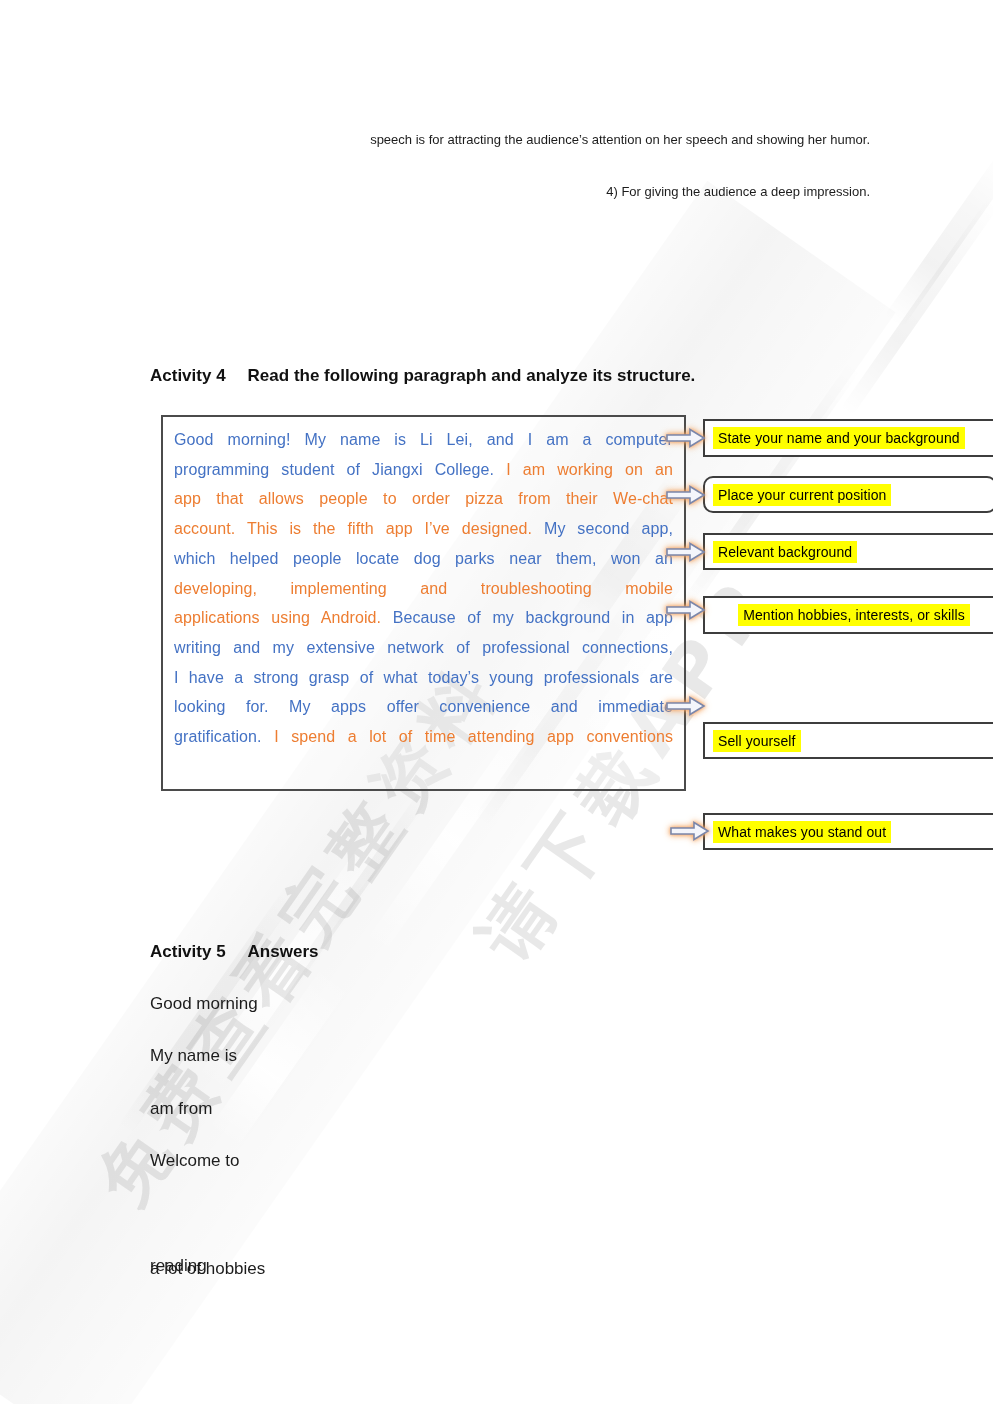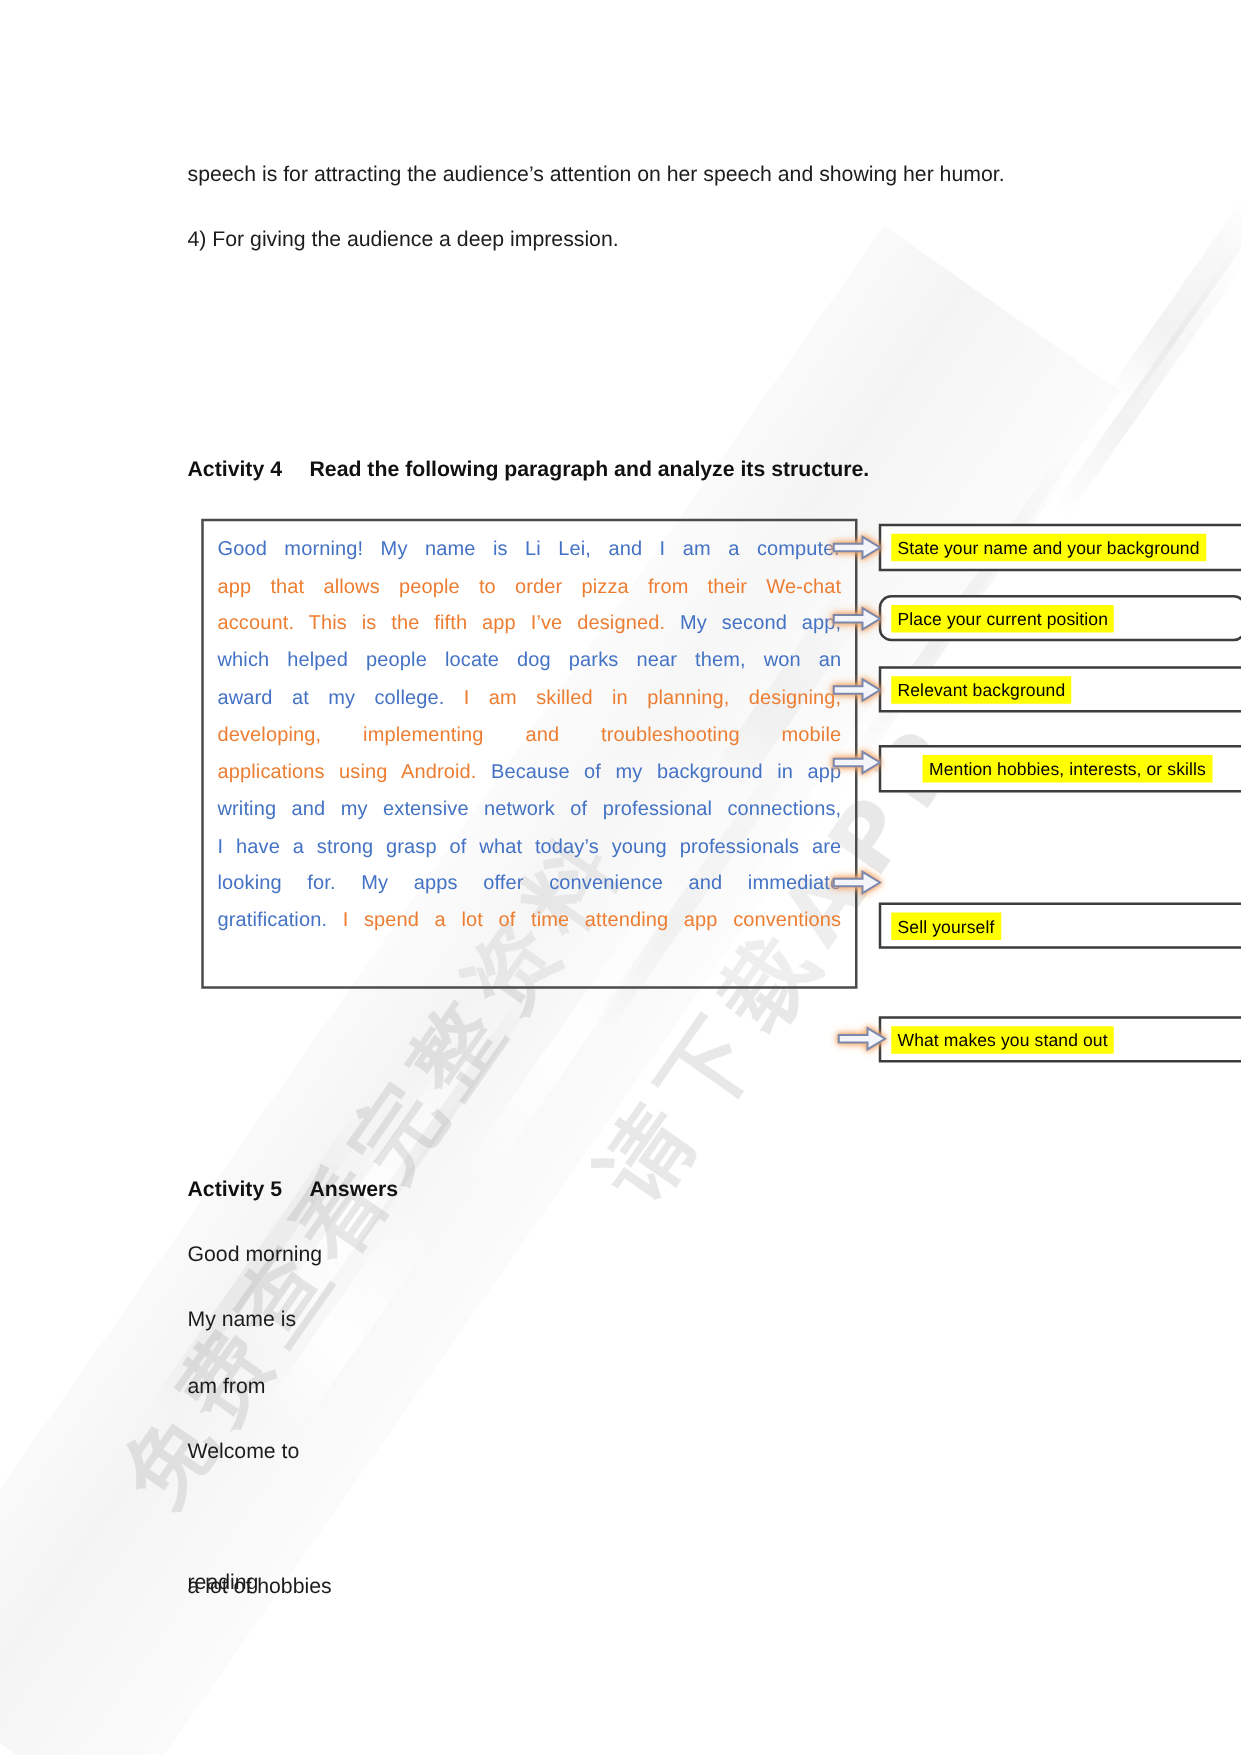--- a/index.html
+++ b/index.html
@@ -20,21 +20,21 @@
   .wm-text{
     position:absolute;transform:rotate(-55deg);transform-origin:0 50%;
     font-weight:bold;color:rgba(95,95,95,0.14);white-space:nowrap;
     font-family:"DejaVu Sans","Liberation Sans",sans-serif;
   }
   .wm-text.l1{left:115px;top:1150px;font-size:70px;letter-spacing:10px;}
   .wm-text.l2{left:498px;top:905px;font-size:72px;letter-spacing:12px;}
   
   .content{position:absolute;inset:0;z-index:1;}
   .abs{position:absolute;}
-  .intro{left:150px;width:720px;font-size:17px;line-height:21px;color:#1c1c1c;}
+  .intro{left:150px;width:720px;font-size:13px;line-height:21px;color:#1c1c1c;text-align:right;}
   .h-act{left:150px;font-size:17px;font-weight:bold;color:#111;}
   .h-act .gap{display:inline-block;width:22px;}
   
   .para-box{
     left:161px;top:415px;width:525px;height:376px;box-sizing:border-box;
     border:2px solid #4b4b4b;background:rgba(255,255,255,0.25);
     padding:8px 11px 6px 11px;
   }
   .pline{
     font-size:16px;line-height:29.7px;white-space:normal;
@@ -88,24 +88,24 @@
     <div class="abs intro" style="top:129px;">speech is for attracting the audience’s attention on her speech and showing her humor.</div>
     <div class="abs intro" style="top:181px;">4) For giving the audience a deep impression.</div>
 
     <div class="abs h-act" style="top:366px;text-align:center;">
       <span>Activity 4</span><span class="gap"></span><span>Read the following paragraph and analyze its structure.</span>
     </div>
 
     <div class="abs para-box">
       <div id="para-lines">
           <div class="pline"><span class="blue">Good morning! My name is Li Lei, and I am a computer</span></div>
+          <div class="pline"><span class="blue">programming student of Jiangxi College. </span><span class="orange">I am working on an</span></div>
           <div class="pline"><span class="orange">app that allows people to order pizza from their We-chat</span></div>
           <div class="pline"><span class="orange">account. This is the fifth app I’ve designed. </span><span class="blue">My second app,</span></div>
           <div class="pline"><span class="blue">which helped people locate dog parks near them, won an</span></div>
-          <div class="pline"><span class="blue">award at my college. </span><span class="orange">I am skilled in planning, designing,</span></div>
           <div class="pline"><span class="orange">developing, implementing and troubleshooting mobile</span></div>
           <div class="pline"><span class="orange">applications using Android. </span><span class="blue">Because of my background in app</span></div>
           <div class="pline"><span class="blue">writing and my extensive network of professional connections,</span></div>
           <div class="pline"><span class="blue">I have a strong grasp of what today’s young professionals are</span></div>
           <div class="pline"><span class="blue">looking for. My apps offer convenience and immediate</span></div>
           <div class="pline"><span class="blue">gratification. </span><span class="orange">I spend a lot of time attending app conventions</span></div>
         </div>
     </div>
 
     <div class="abs ann-box" style="top:419px;height:38px;">

